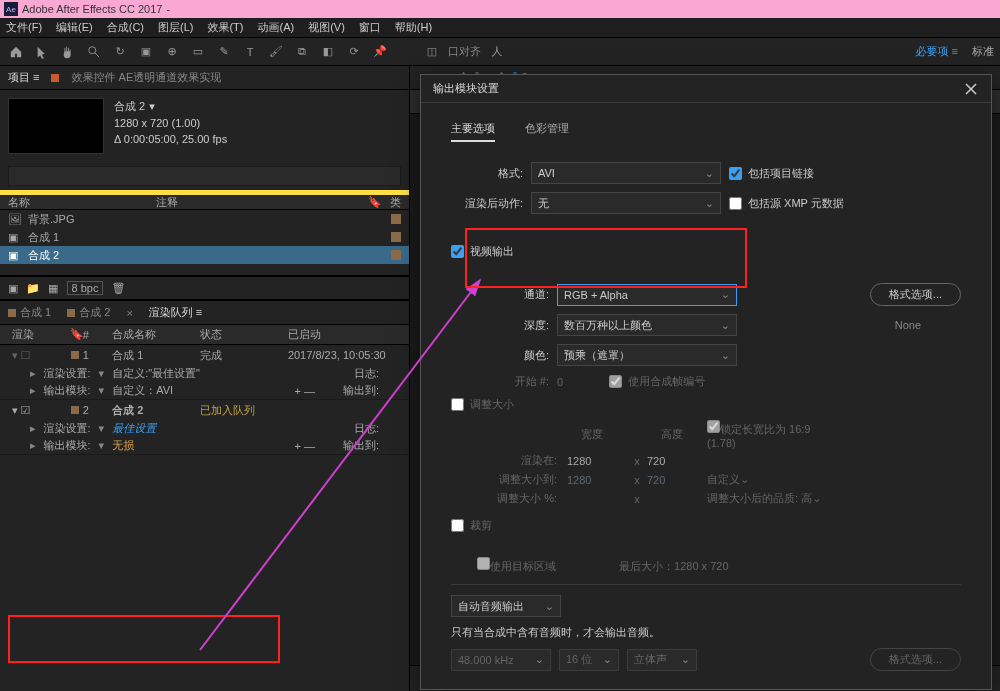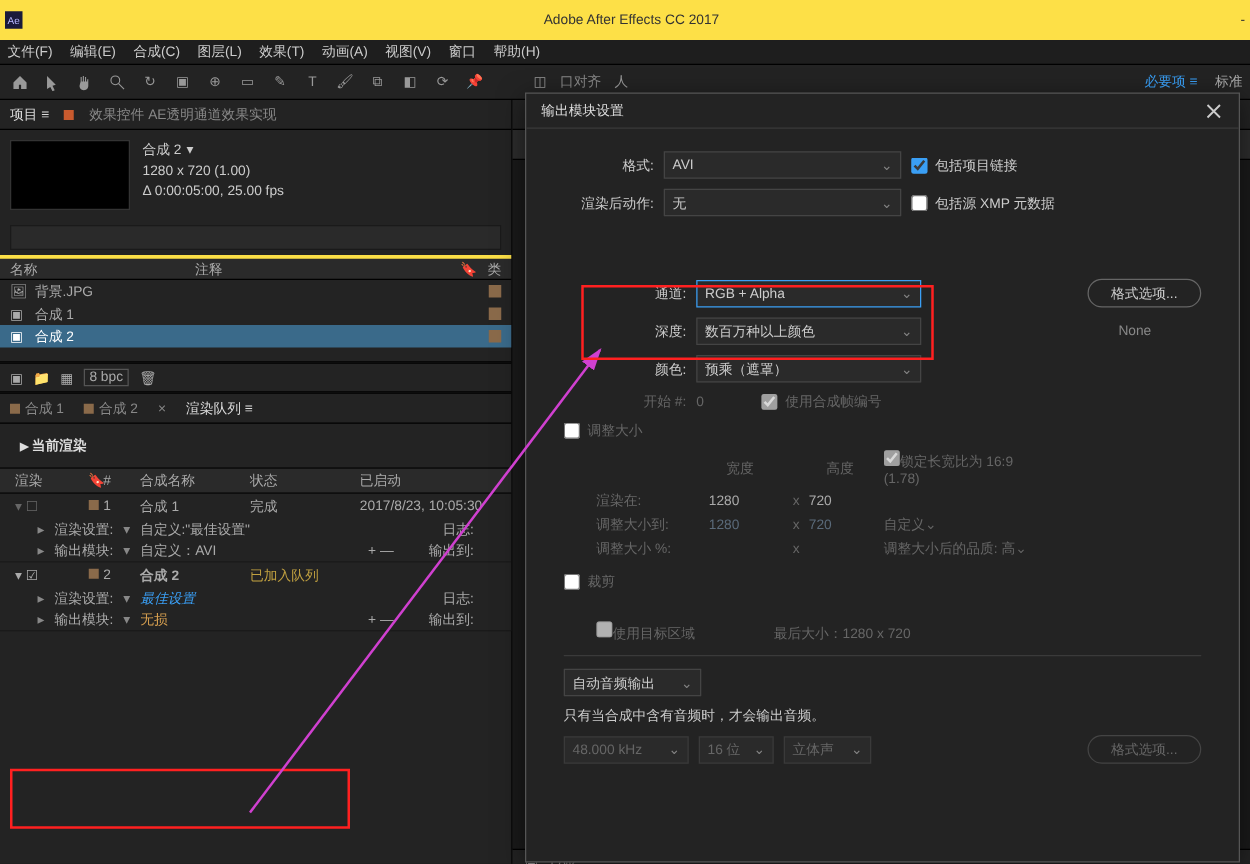--- a/index.html
+++ b/index.html
@@ -1,18 +1,18 @@
 <!DOCTYPE html>
 <html><head>
 <meta charset="utf-8">
 <style>
 * { margin: 0; padding: 0; box-sizing: border-box; font-family: "Microsoft YaHei", sans-serif; }
 body { background: #1a1a1a; color: #aaa; font-size: 11px; width: 1000px; height: 691px; overflow: hidden; position: relative; }
 
-.titlebar { background: #fde047; color: #333; height: 32px; padding: 1px 4px; display: flex; align-items: center; gap: 4px; justify-content: space-between; }
+.titlebar { background: #f9a8d4; color: #333; height: 18px; padding: 1px 4px; display: flex; align-items: center; gap: 4px; }
 .titlebar .ae-icon { width: 14px; height: 14px; background: #1a1a3a; color: #b8b8ff; font-size: 8px; display: inline-flex; align-items: center; justify-content: center; }
 
 .menubar { background: #1e1e1e; height: 20px; display: flex; align-items: center; padding: 0 6px; gap: 14px; border-bottom: 1px solid #000; }
 .menubar span { color: #ccc; cursor: default; }
 
 .toolbar { background: #232323; height: 28px; display: flex; align-items: center; padding: 0 6px; gap: 6px; border-bottom: 1px solid #000; }
 .toolbar .tool { width: 20px; height: 20px; display: inline-flex; align-items: center; justify-content: center; color: #999; }
 .toolbar .tool svg { width: 14px; height: 14px; }
 .toolbar .right { margin-left: auto; display: flex; gap: 14px; align-items: center; }
 .toolbar .right .essential { color: #3a9ff5; }
@@ -27,21 +27,21 @@
 
 .project-panel { background: #232323; flex: 0 0 auto; height: 186px; border-bottom: 1px solid #000; }
 .comp-info { display: flex; padding: 8px; gap: 10px; }
 .comp-thumb { width: 96px; height: 56px; background: #000; border: 1px solid #333; }
 .comp-meta { color: #ccc; font-size: 11px; line-height: 1.5; }
 .comp-meta .name { display: flex; align-items: center; gap: 4px; }
 
 .search-row { padding: 4px 8px; }
 .search-box { width: 100%; height: 20px; background: #2a2a2a; border: 1px solid #1a1a1a; color: #888; padding: 0 6px; }
 
-.proj-header { display: flex; background: #2a2a2a; height: 20px; align-items: center; padding: 0 8px; gap: 8px; border-top: 3px solid #fde047; border-bottom: 1px solid #000; }
+.proj-header { display: flex; background: #2a2a2a; height: 20px; align-items: center; padding: 0 8px; gap: 8px; border-top: 5px solid #fde047; border-bottom: 1px solid #000; }
 .proj-header .col-name { width: 140px; }
 .proj-header .col-note { width: 100px; }
 
 .proj-rows { background: #232323; }
 .proj-row { display: flex; align-items: center; height: 18px; padding: 0 8px; gap: 6px; }
 .proj-row.sel { background: #3a6a8a; color: #fff; }
 .proj-row .icon { width: 14px; height: 12px; }
 .proj-row .swatch { width: 10px; height: 10px; background: #8a6a4a; }
 
 .timeline-area { flex: 1; background: #232323; border-top: 1px solid #000; }
@@ -101,21 +101,21 @@
 .section-chk.dim { color: #666; }
 .section-chk input { width: 13px; height: 13px; }
 .section-indent { margin-left: 26px; margin-top: 24px; }
 
 .btn-oval { border: 1px solid #666; border-radius: 12px; padding: 3px 18px; color: #ccc; background: transparent; font-size: 11px; }
 .hr { border-top: 1px solid #3a3a3a; margin: 10px 0; }
 
 .num-val { color: #3a9ff5; }
 .num-val.dim { color: #5a6a7a; }
 .grid-nums { display: grid; grid-template-columns: 90px 60px 20px 60px 120px; align-items: center; row-gap: 4px; margin-left: 26px; }
-.grid-nums .lbl { padding-right: 10px; color: #666; }
+.grid-nums .lbl { text-align: right; padding-right: 10px; color: #666; }
 .grid-nums .x { text-align: center; color: #666; }
 
 .crop-row { display: flex; gap: 20px; margin-left: 26px; color: #666; }
 .crop-row span b { color: #5a6a7a; font-weight: normal; }
 
 .red-box-1 { position: absolute; left: 465px; top: 228px; width: 282px; height: 60px; border: 2px solid #ff2020; pointer-events: none; z-index: 200; }
 .red-box-2 { position: absolute; left: 8px; top: 615px; width: 272px; height: 48px; border: 2px solid #ff2020; pointer-events: none; z-index: 60; }
 
 .arrow-line { position: absolute; left: 0; top: 0; width: 1000px; height: 691px; pointer-events: none; z-index: 150; }
 
@@ -247,21 +247,20 @@
             <span class="sq"></span>
             <span>合成 1</span>
           </span>
         <span class="tab">
             <span class="sq"></span>
             <span>合成 2</span>
           </span>
         <span class="close">×</span>
         <span class="tab active">渲染队列 ≡</span>
       </div>
-      <div class="current-render">当前渲染</div>
       <div class="rq-header">
         <div class="rq-col-render">渲染</div>
         <div style="width:12px">🔖</div>
         <div class="rq-col-num">#</div>
         <div class="rq-col-name">合成名称</div>
         <div class="rq-col-status">状态</div>
         <div class="rq-col-started">已启动</div>
       </div>
       <div class="rq-rows">
         <div class="rq-item">
@@ -337,20 +336,24 @@
 </div>
 
 <div class="modal">
   <div class="modal-title">
     <span>输出模块设置</span>
     <span class="close-x"><svg viewBox="0 0 16 16">
           <path stroke="#ccc" stroke-width="1.5" d="M3 3l10 10M13 3L3 13"></path>
         </svg></span>
   </div>
   <div class="modal-body">
+    <div class="modal-tabs">
+      <span class="mtab active">主要选项</span>
+      <span class="mtab">色彩管理</span>
+    </div>
 
     <div class="form-row">
       <span class="lbl">格式:</span>
       <span class="sel" style="width:190px">
           <span>AVI</span>
           <span class="arrow">⌄</span>
         </span>
       <label class="chk-lbl">
           <input type="checkbox" checked="" style="">
           <span>包括项目链接</span>
@@ -362,20 +365,24 @@
           <span>无</span>
           <span class="arrow">⌄</span>
         </span>
       <label class="chk-lbl">
           <input type="checkbox" style="">
           <span>包括源 XMP 元数据</span>
         </label>
     </div>
 
     <div style="height:18px"></div>
+    <label class="section-chk">
+        <input type="checkbox" checked="" style="">
+        <span>视频输出</span>
+      </label>
     <div class="section-indent">
       <div class="form-row">
         <span class="lbl">通道:</span>
         <span class="sel highlight" style="width:170px">
             <span>RGB + Alpha</span>
             <span class="arrow">⌄</span>
           </span>
         <span style="flex:1"></span>
         <button class="btn-oval">格式选项...</button>
       </div>

